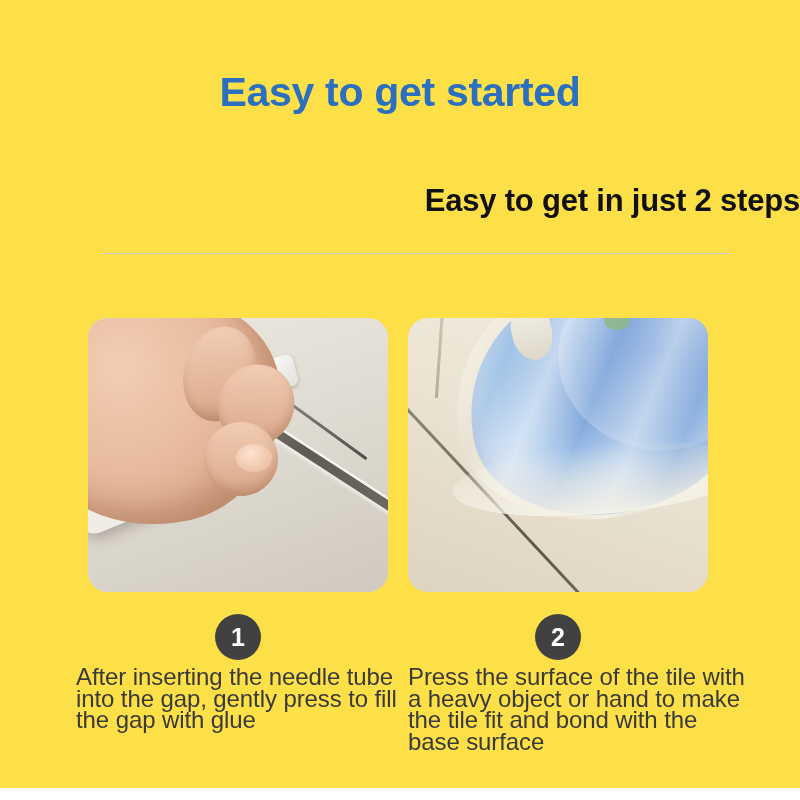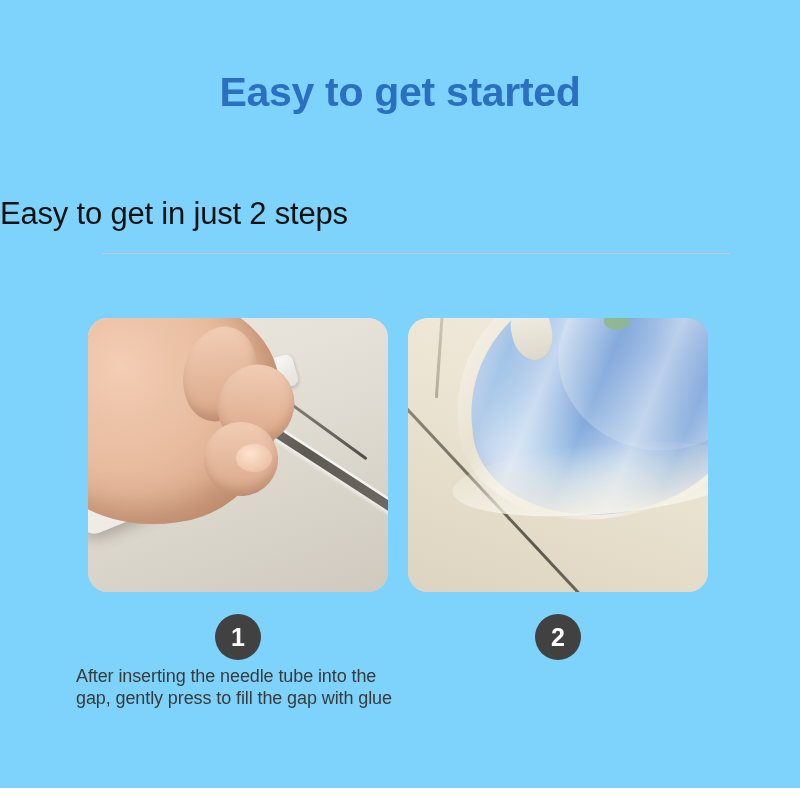--- a/index.html
+++ b/index.html
@@ -12,46 +12,46 @@
     height: 800px;
     overflow: hidden;
     font-family: "Liberation Sans", sans-serif;
     -webkit-font-smoothing: antialiased;
   }
 
   .page {
     position: relative;
     width: 800px;
     height: 788px;
-    background: #7dd3fc;
+    background: #fde047;
   }
 
   
   .headline {
     position: absolute;
     top: 70px;
     left: 0;
     width: 800px;
     text-align: center;
     color: #2a6fc0;
     font-weight: bold;
     font-size: 41px;
     line-height: 45px;
     letter-spacing: -0.3px;
   }
   .headline .hl-line { display: block; white-space: nowrap; }
 
   .subheadline {
     position: absolute;
-    top: 196px;
+    top: 183px;
     left: 0;
     width: 800px;
-    text-align: left;
+    text-align: right;
     color: #111111;
-    font-weight: normal;
+    font-weight: bold;
     font-size: 31px;
     line-height: 36px;
     letter-spacing: -0.2px;
   }
 
   .divider {
     position: absolute;
     top: 253px;
     left: 102px;
     width: 628px;
@@ -305,21 +305,21 @@
     text-align: center;
   }
 
   
   .caption {
     position: absolute;
     top: 348px;
     left: -12px;
     width: 336px;
     color: #3a3a3a;
-    font-size: 18px;
+    font-size: 24px;
     line-height: 21.5px;
     letter-spacing: -0.1px;
     text-align: left;
   }
   .step-right .caption {
     left: 0;
     width: 344px;
   }
 </style>
 </head>
@@ -367,16 +367,17 @@
         <div class="p2-grout-v"></div>
         <div class="p2-grout"></div>
         <div class="p2-bag"></div>
         <div class="p2-bag2"></div>
         <div class="p2-wrap"></div>
         <div class="p2-wrap-edge"></div>
         <div class="p2-knot"></div>
         <div class="p2-green"></div>
       </div>
       <div class="badge">2</div>
+      <div class="caption">Press the surface of the tile with a heavy object or hand to make the tile fit and bond with the base surface</div>
     </div>
 
   </div>
 </div>
 
 </body></html>

